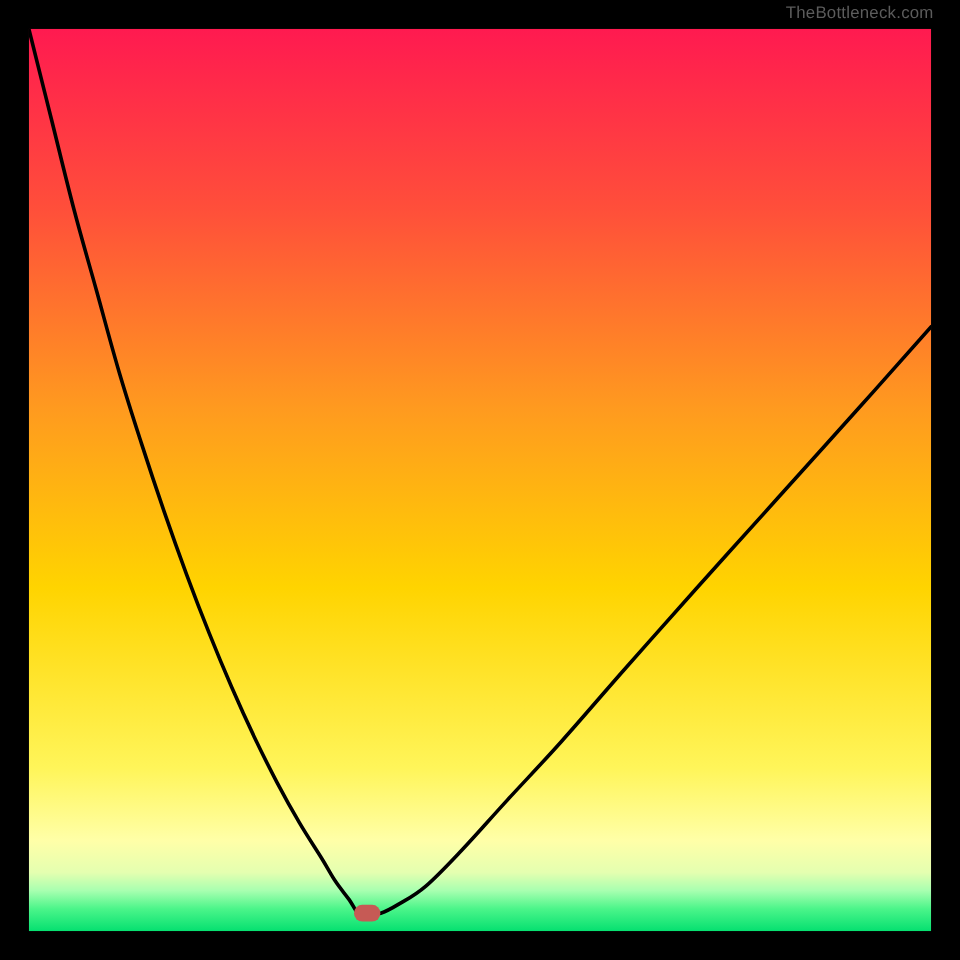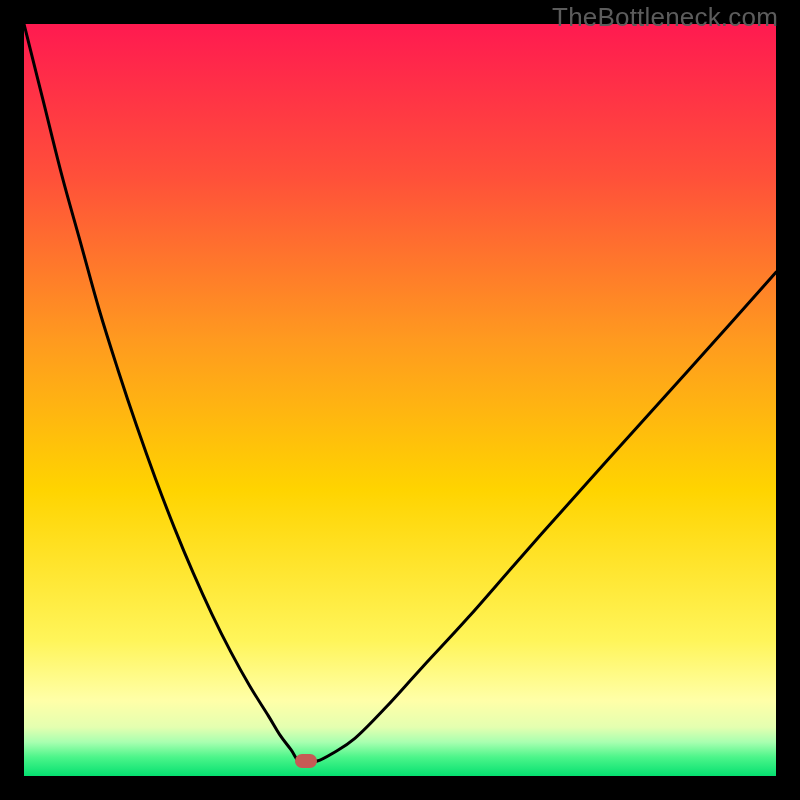--- a/index.html
+++ b/index.html
@@ -24,21 +24,21 @@
     left: 0;
     top: 0;
     width: 752px;
     height: 752px;
   }
   .watermark {
     position: absolute;
     top: 2px;
     right: 22px;
     color: #5c5c5c;
-    font-size: 26px;
+    font-size: 14px;
     font-weight: 500;
     letter-spacing: 0.2px;
     font-family: Arial, Helvetica, sans-serif;
   }
   .marker {
     position: absolute;
     width: 22px;
     height: 14px;
     background: #c65a55;
     border-radius: 7px;

